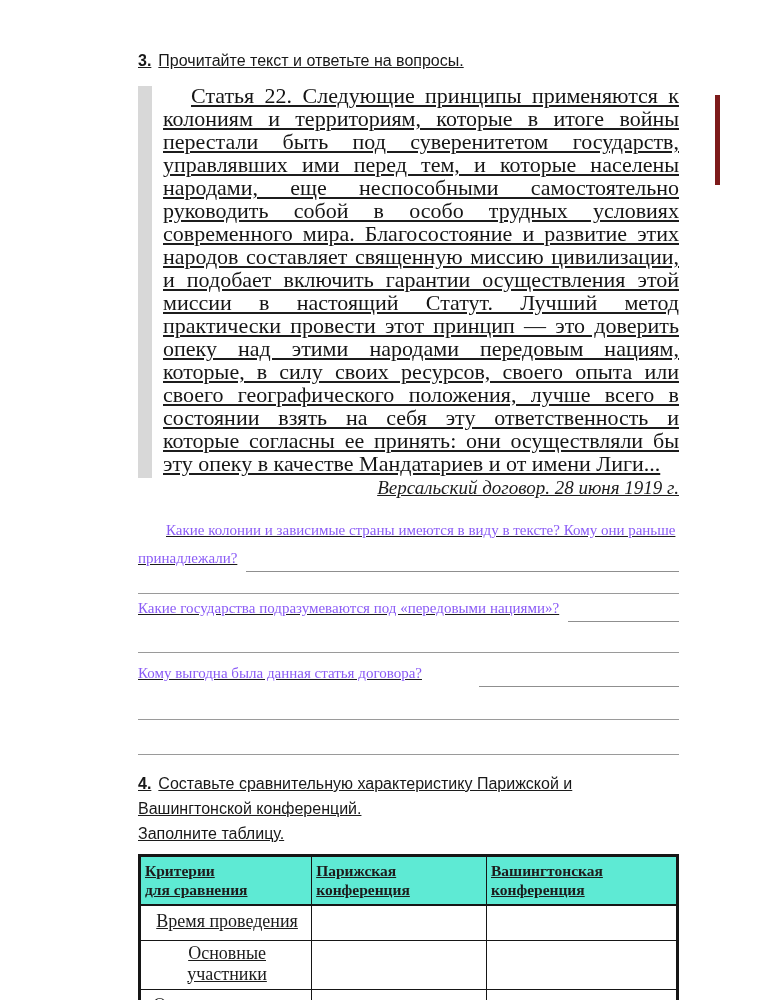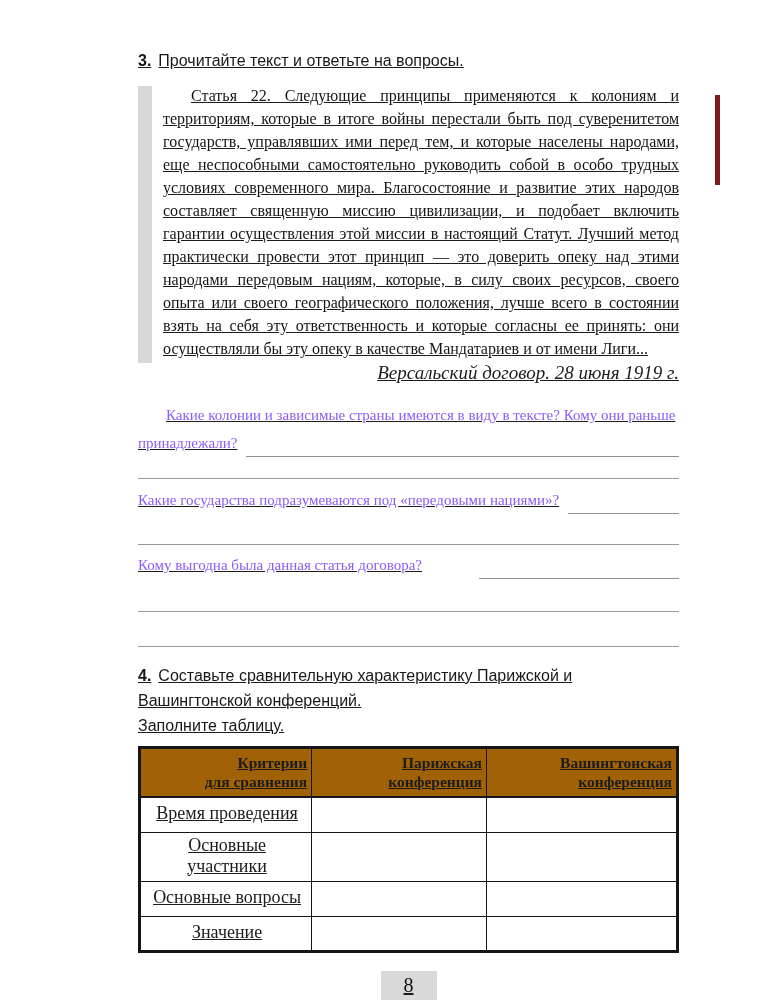--- a/index.html
+++ b/index.html
@@ -29,64 +29,64 @@
   .quote {
     position:relative;
     margin-top:12px;
     padding-left:25px;
   }
   .quote-bar {
     position:absolute; left:0; top:2px; bottom:22px;
     width:14px; background:#d8d8d8;
   }
   .quote-text {
-    font-size:16px; line-height:23px;
+    font-size:22px; line-height:23px;
     text-align:justify;
     text-indent:28px;
     color:#151515;
   }
   .quote-attribution {
     font-style:italic;
     font-size:19px; line-height:24px;
     text-align:right;
     margin-top:1px;
   }
 
   
   .q-text { font-size:15px; color:#8b5cf6; }
   .q1-line1 { margin-top:16px; line-height:28px; text-indent:28px; }
   .blank-row { display:flex; align-items:flex-end; height:28px; }
   .blank-row .q-label { line-height:28px; white-space:nowrap; }
   .blank {
     flex:1; height:26px; margin-left:9px;
     border-bottom:1px solid #8f8f8f;
   }
-  .q2-row { margin-top:7px; }
+  .q2-row { margin-top:0; }
   .q3-row { margin-top:6px;gap:48px; }
   .rule { border-bottom:1px solid #9a9a9a; height:0; }
   .rule-1 { margin-top:21px; }
   .rule-2 { margin-top:30px; }
   .rule-3 { margin-top:32px; }
   .rule-4 { margin-top:34px; }
 
   
   table.compare {
     width:100%;
     margin-top:8px;
     border-collapse:collapse;
     border:3px solid #161616;
   }
   table.compare th, table.compare td {
     border:1.5px solid #161616;
   }
   table.compare th {
-    background:#a16207;
+    background:#5eead4;
     font-size:15.5px; font-weight:bold;
     line-height:19px;
-    text-align:right;
+    text-align:left;
     padding:4px 4px 5px;
     border-bottom:2.5px solid #161616;
   }
   table.compare th span { display:block; }
   table.compare td {
     height:35px;
     font-size:18px;
     padding:2px 8px 4px 10px;
     vertical-align:middle;
     background:#ffffff;

